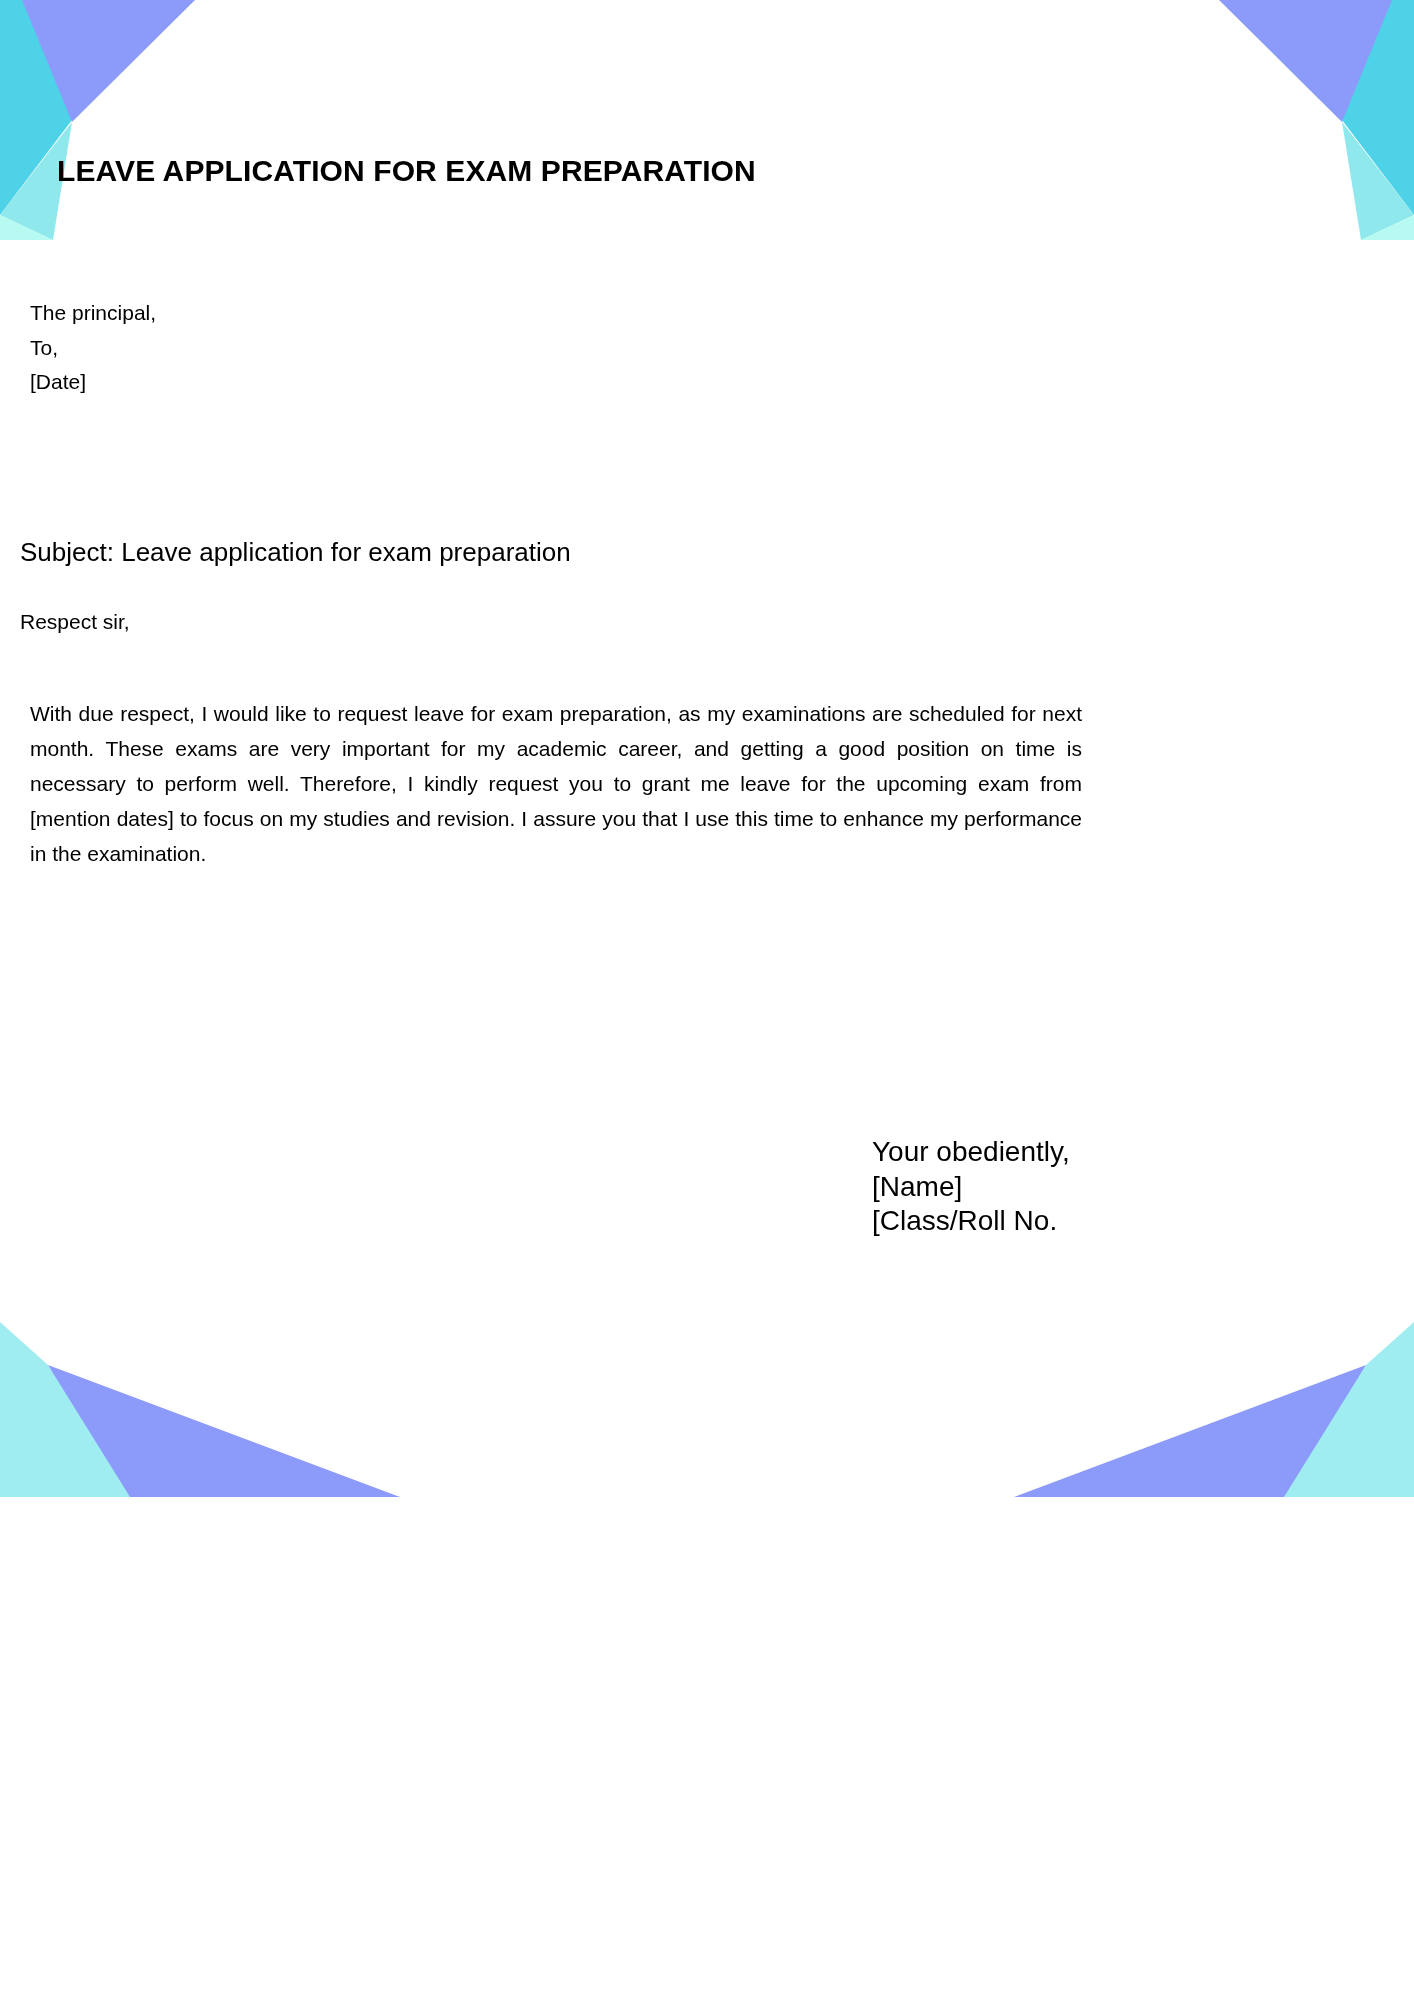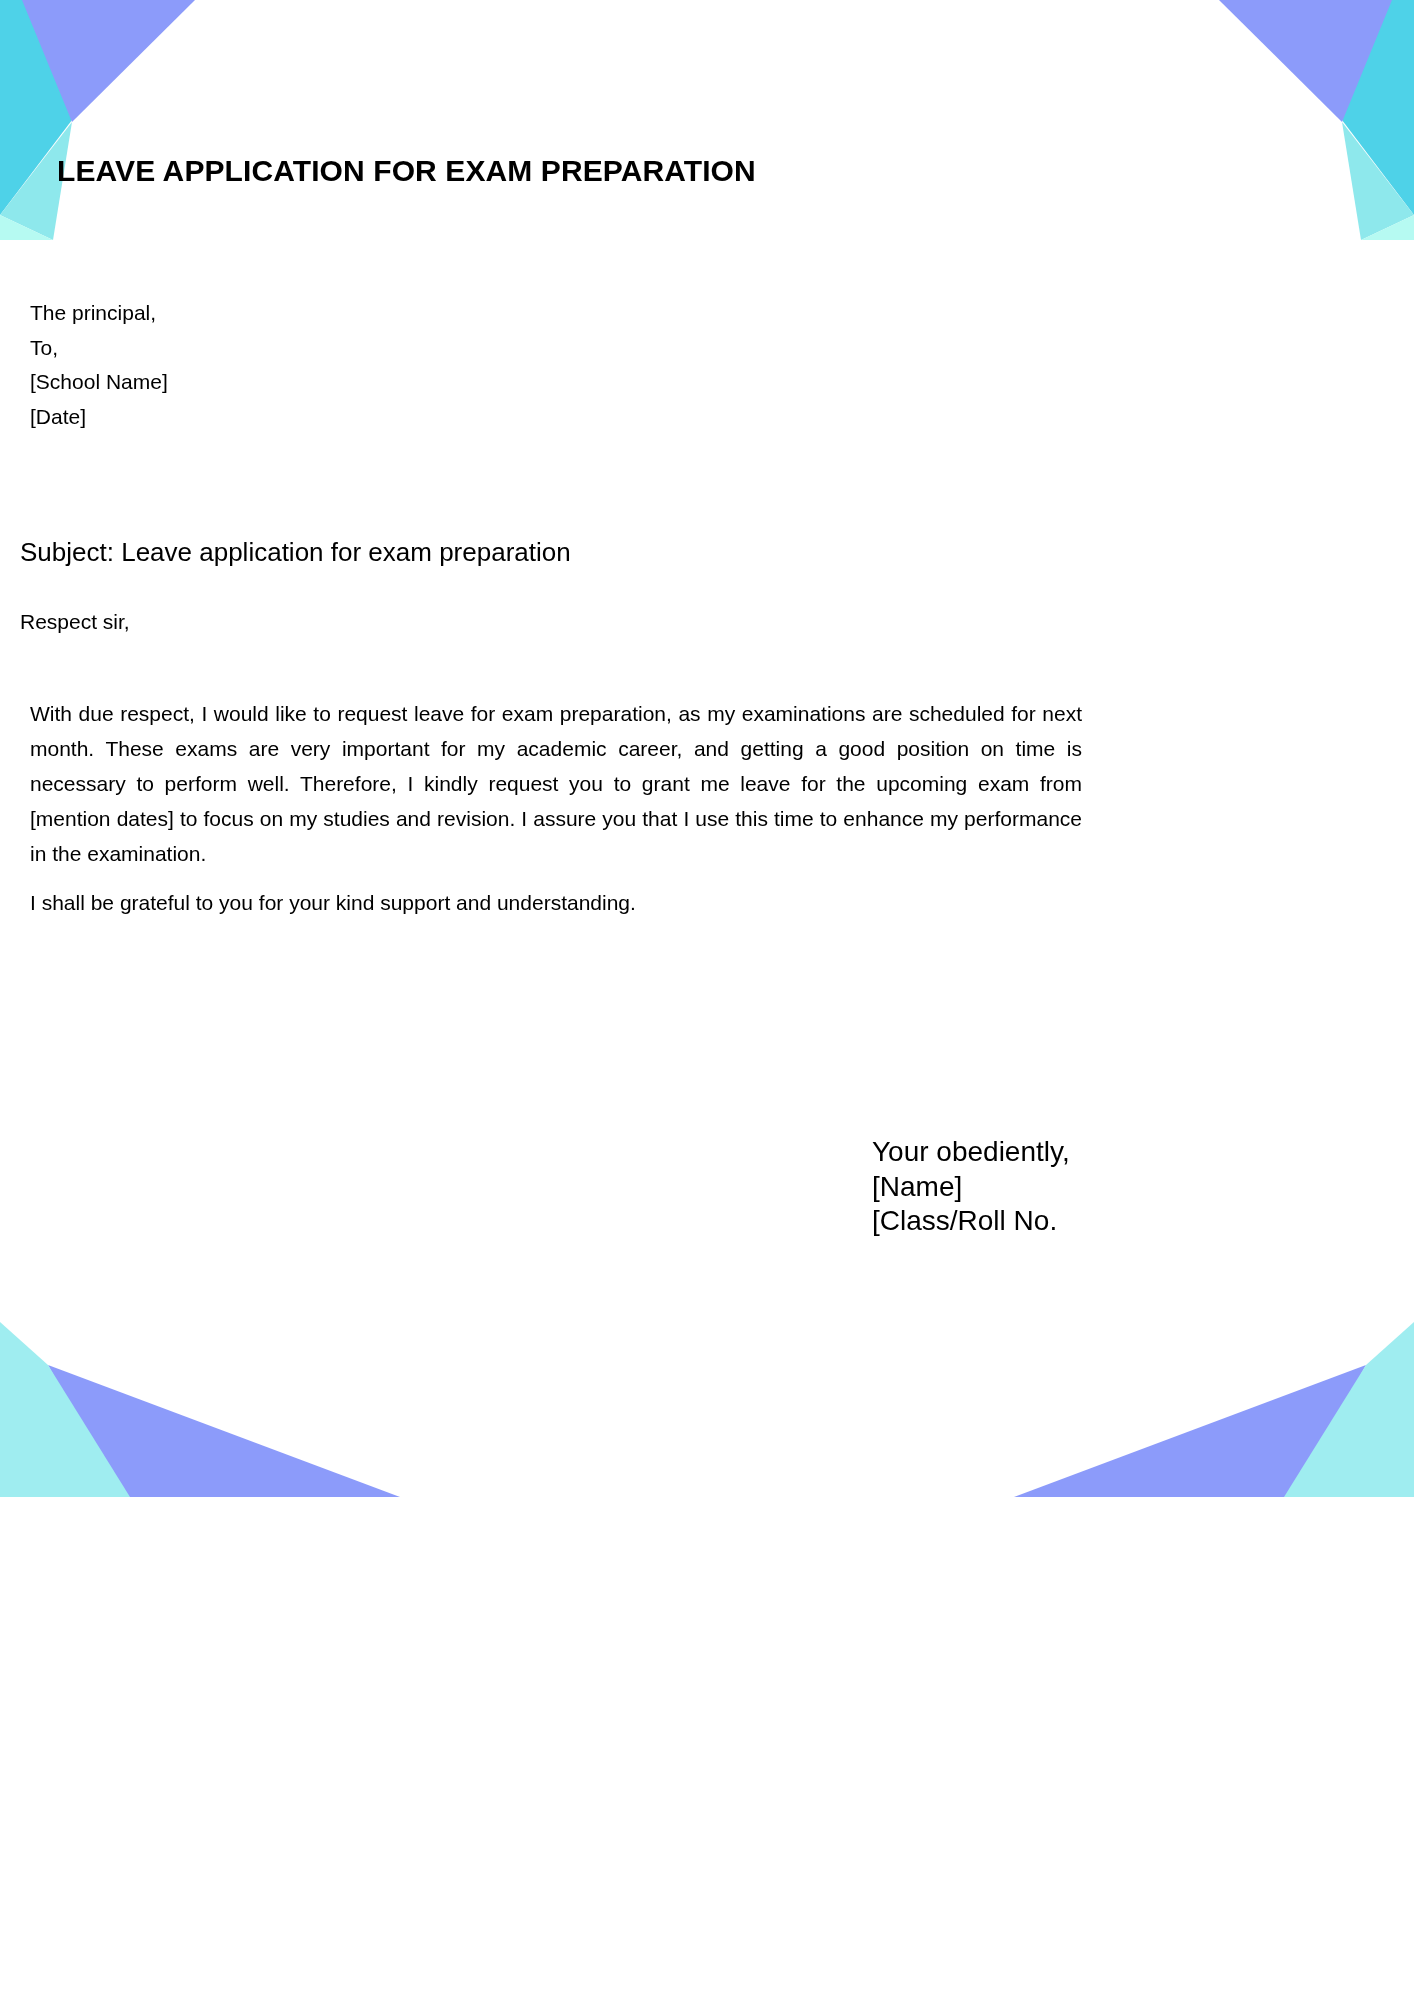--- a/index.html
+++ b/index.html
@@ -154,31 +154,29 @@
     </svg>
   </div>
 
   <div class="content">
 
     <h1 class="doc-title">LEAVE APPLICATION FOR EXAM PREPARATION</h1>
 
     <div class="address-block">
       <div>The principal,</div>
       <div>To,</div>
-      <div>[School Name]</div>
       <div>[Date]</div>
     </div>
 
     <div class="subject-line">Subject: Leave application for exam preparation</div>
 
     <div class="salutation">Respect sir,</div>
 
     <p class="body-paragraph">With due respect, I would like to request leave for exam preparation, as my examinations are scheduled for next month. These exams are very important for my academic career, and getting a good position on time is necessary to perform well. Therefore, I kindly request you to grant me leave for the upcoming exam from [mention dates] to focus on my studies and revision. I assure you that I use this time to enhance my performance in the examination.</p>
 
-    <div class="closing-line">I shall be grateful to you for your kind support and understanding.</div>
 
     <div class="signature-block">
       <div>Your obediently,</div>
       <div>[Name]</div>
       <div>[Class/Roll No.</div>
     </div>
 
   </div>
 </div>
 

